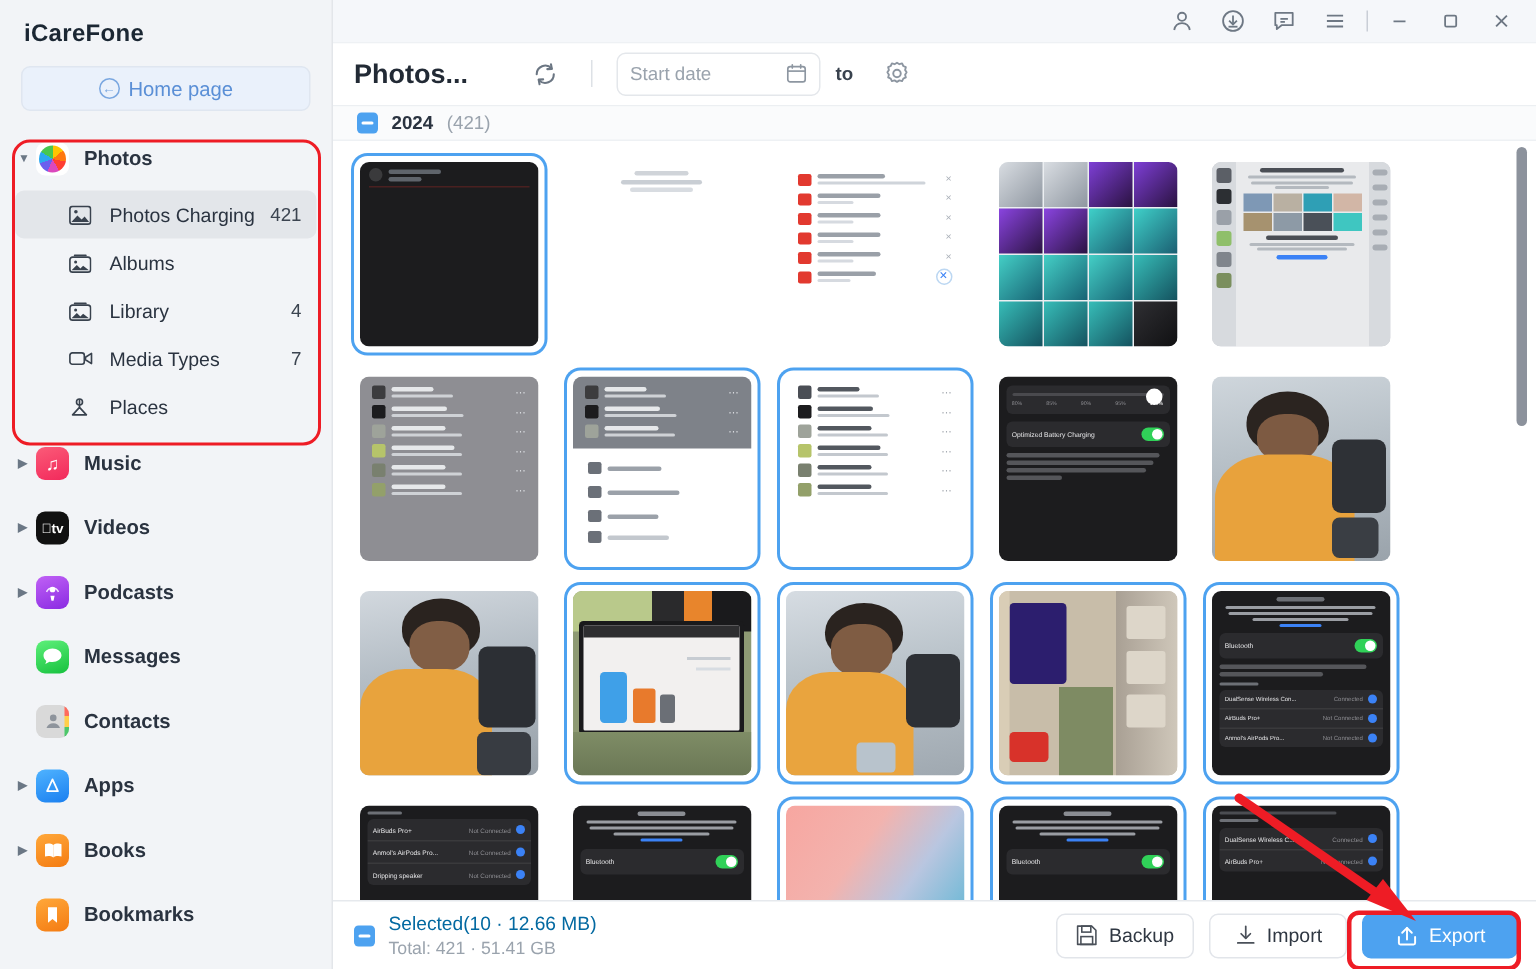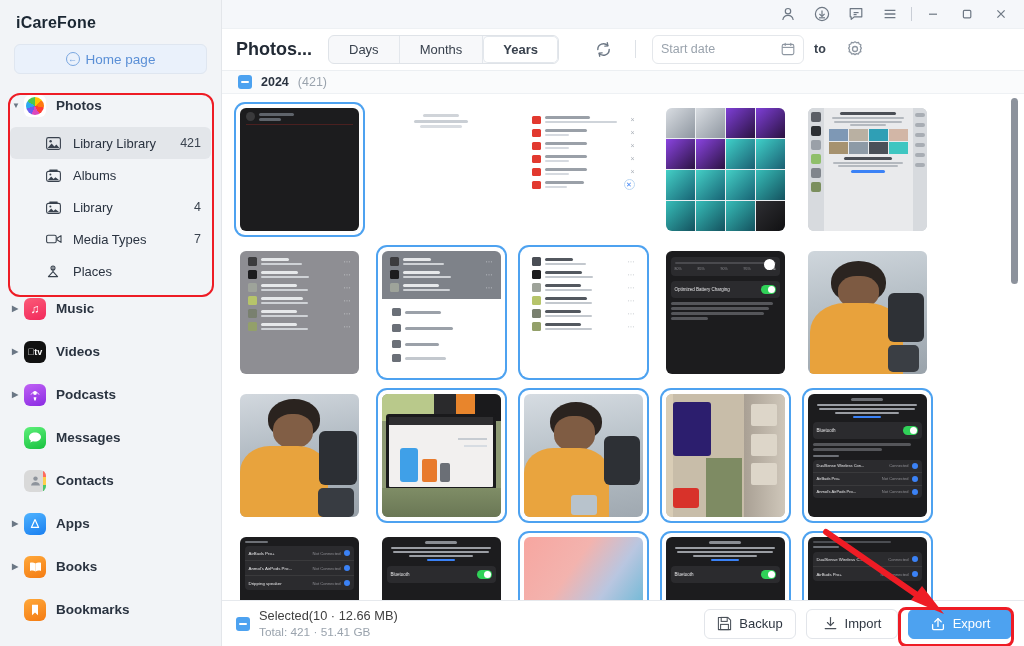--- a/index.html
+++ b/index.html
@@ -164,21 +164,21 @@
   .seg.active { background: #fff; font-weight: bold; border-radius: 5px; box-shadow: 0 0 0 1px #e3e7ec inset; }
 
   .refresh-btn {
     width: 30px; height: 30px; margin-left: 20px;
     display: flex; align-items: center; justify-content: center;
     color: #6b7683; cursor: pointer;
   }
   .v-sep { width: 1px; height: 18px; background: #dde1e6; margin: 0 6px; }
 
   .datefield {
-    width: 152px; height: 29px;
+    width: 136px; height: 29px;
     border: 1px solid #e4e7eb; border-radius: 6px;
     background: #fff;
     display: flex; align-items: center;
     padding: 0 8px;
     font-size: 12.5px; color: #9aa3ad;
     cursor: pointer;
     gap: 6px;
   }
   .datefield .txt { flex: 1 1 auto; }
   .to-text { font-size: 12.5px; color: #39424e; font-weight: bold; }
@@ -242,21 +242,21 @@
     height: 52px;
     border-top: 1px solid #e6e9ed;
     background: #fff;
     display: flex; align-items: center;
     padding: 0 12px 0 14px;
     gap: 10px;
     position: relative;
   }
   .sel-info { display: flex; align-items: center; gap: 9px; }
   .sel-texts { display: flex; flex-direction: column; gap: 2px; }
-  .sel-main { font-size: 12.8px; color: #404040; }
+  .sel-main { font-size: 12.8px; color: #0369a1; }
   .sel-sub  { font-size: 11.8px; color: #9aa3ad; }
   .spacer { flex: 1 1 auto; }
   .action {
     height: 30px; min-width: 92px;
     border: 1px solid #e2e5ea; border-radius: 6px;
     background: #fff;
     display: flex; align-items: center; justify-content: center; gap: 7px;
     font-size: 13px; color: #2f3742; cursor: pointer;
     padding: 0 12px;
   }
@@ -310,21 +310,21 @@
       </div>
 
       <div class="sub-row active">
         <span class="sub-ic">
           <svg class="ico" width="15" height="13" viewBox="0 0 15 13">
               <rect x="0.6" y="0.6" width="13.8" height="11.8" rx="1.8" fill="none" stroke="#39424e" stroke-width="1.1"></rect>
               <circle cx="4.6" cy="4.2" r="1.2" fill="#39424e"></circle>
               <path d="M1.6 11 L5.6 6.6 L8.4 9.4 L10.4 7.4 L13.4 11 Z" fill="#39424e"></path>
             </svg>
         </span>
-        <span class="sub-label">Library Library</span>
+        <span class="sub-label">Photos Charging</span>
         <span class="sub-count">421</span>
       </div>
 
       <div class="sub-row">
         <span class="sub-ic">
           <svg class="ico" width="15" height="13" viewBox="0 0 15 13">
               <rect x="0.6" y="2.4" width="13.8" height="10" rx="1.8" fill="none" stroke="#39424e" stroke-width="1.1"></rect>
               <rect x="3.2" y="0.6" width="8.6" height="1.3" rx="0.6" fill="#39424e"></rect>
               <circle cx="4.4" cy="5.6" r="1" fill="#39424e"></circle>
               <path d="M1.7 11.2 L5.2 7.6 L7.6 10 L9.4 8.2 L13.3 11.2 Z" fill="#39424e"></path>
@@ -492,25 +492,20 @@
       <div class="tb-btn">
         <svg class="ico" width="16" height="16" viewBox="0 0 16 16">
             <path d="M4.4 4.4 L11.6 11.6 M11.6 4.4 L4.4 11.6" stroke="currentColor" stroke-width="1.25"></path>
           </svg>
       </div>
     </div>
 
     <div class="toolbar">
       <div class="page-title">Photos...</div>
 
-      <div class="segmented">
-        <div class="seg">Days</div>
-        <div class="seg">Months</div>
-        <div class="seg active">Years</div>
-      </div>
 
       <div class="refresh-btn">
         <svg class="ico" width="19" height="19" viewBox="0 0 19 19">
             <path d="M15.2 9.5 a5.7 5.7 0 0 1 -9.9 3.9" fill="none" stroke="currentColor" stroke-width="1.4" stroke-linecap="round"></path>
             <path d="M3.8 9.5 a5.7 5.7 0 0 1 9.9 -3.9" fill="none" stroke="currentColor" stroke-width="1.4" stroke-linecap="round"></path>
             <path d="M13.3 2.8 L13.9 5.9 L10.9 6.1" fill="none" stroke="currentColor" stroke-width="1.4" stroke-linecap="round" stroke-linejoin="round"></path>
             <path d="M5.7 16.2 L5.1 13.1 L8.1 12.9" fill="none" stroke="currentColor" stroke-width="1.4" stroke-linecap="round" stroke-linejoin="round"></path>
           </svg>
       </div>
 

